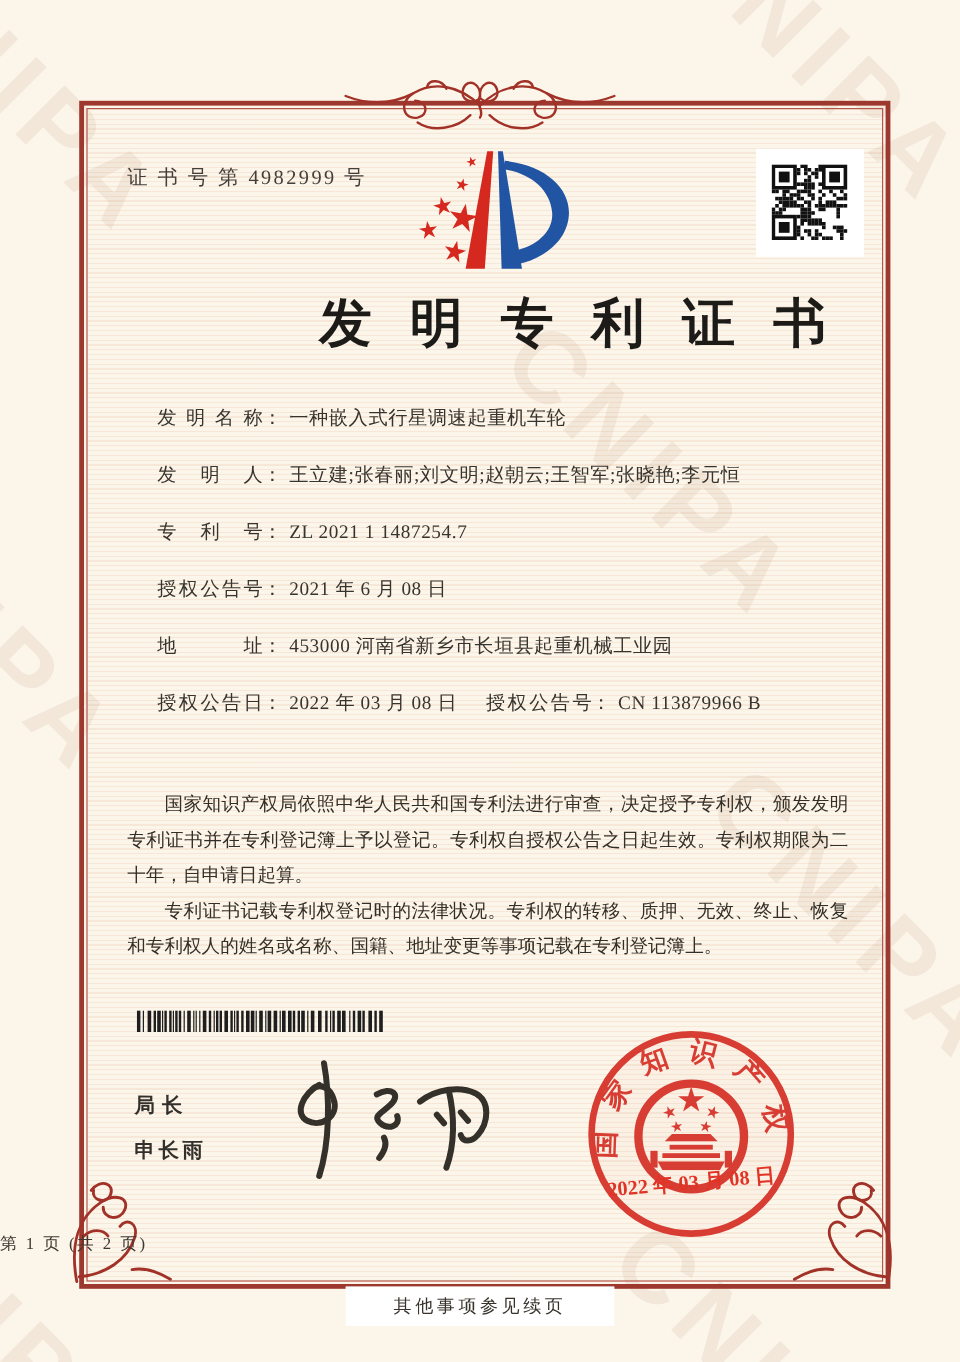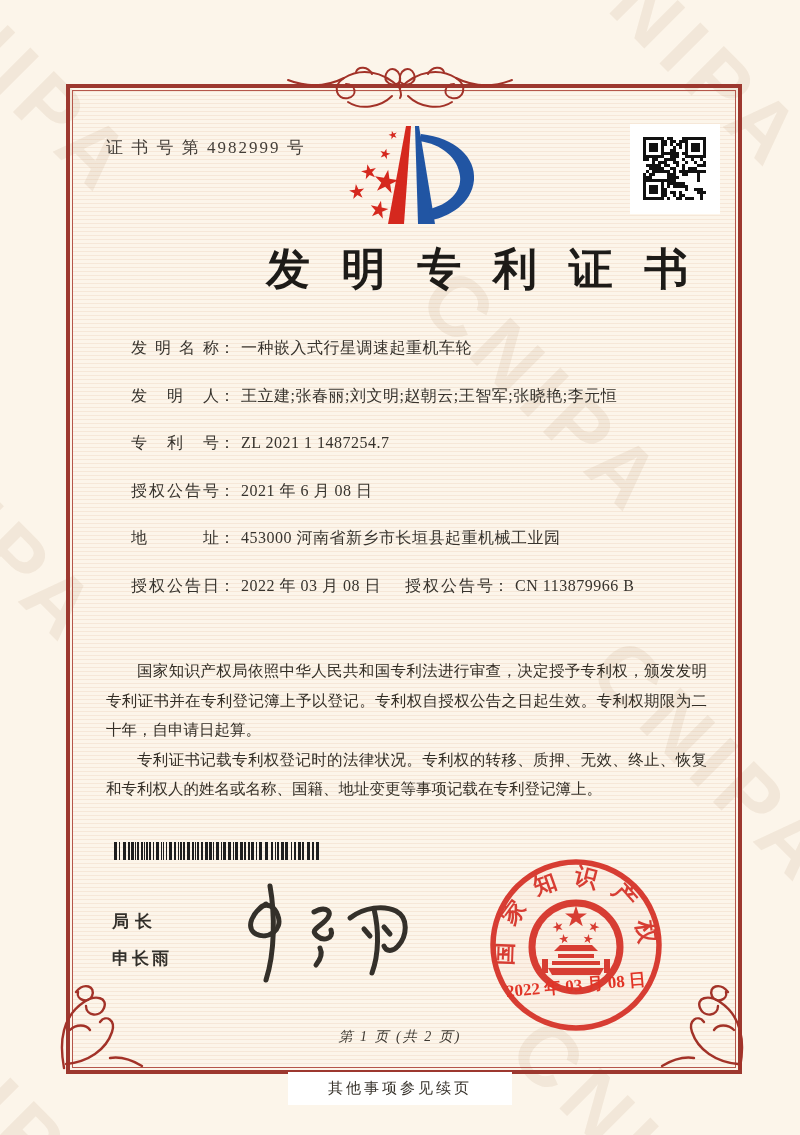--- a/index.html
+++ b/index.html
@@ -67,21 +67,21 @@
     position:absolute;left:112px;top:910px;z-index:4;
     font-family:"Liberation Sans","DejaVu Sans",sans-serif;
     font-size:17px;color:#33302b;font-weight:600;
   }
   .director .dn{margin-top:14px;letter-spacing:3px;}
   .director .dt{letter-spacing:6px;}
   .signature{position:absolute;left:222px;top:878px;z-index:5;}
   .seal{position:absolute;left:487px;top:855px;z-index:5;opacity:0.95;}
   .page-num{
     position:absolute;left:0;top:1028px;width:800px;z-index:4;
-    text-align:center;font-size:14px;letter-spacing:2px;color:#3d3831;font-style:italic;
+    font-size:14px;letter-spacing:2px;color:#3d3831;
   }
   .continuation{
     position:absolute;left:0;top:1072px;width:800px;z-index:4;text-align:center;
   }
   .continuation span{
     display:inline-block;background:#ffffff;padding:7px 40px;
     font-size:15px;letter-spacing:3px;color:#37322b;
   }
 </style>
 </head>

